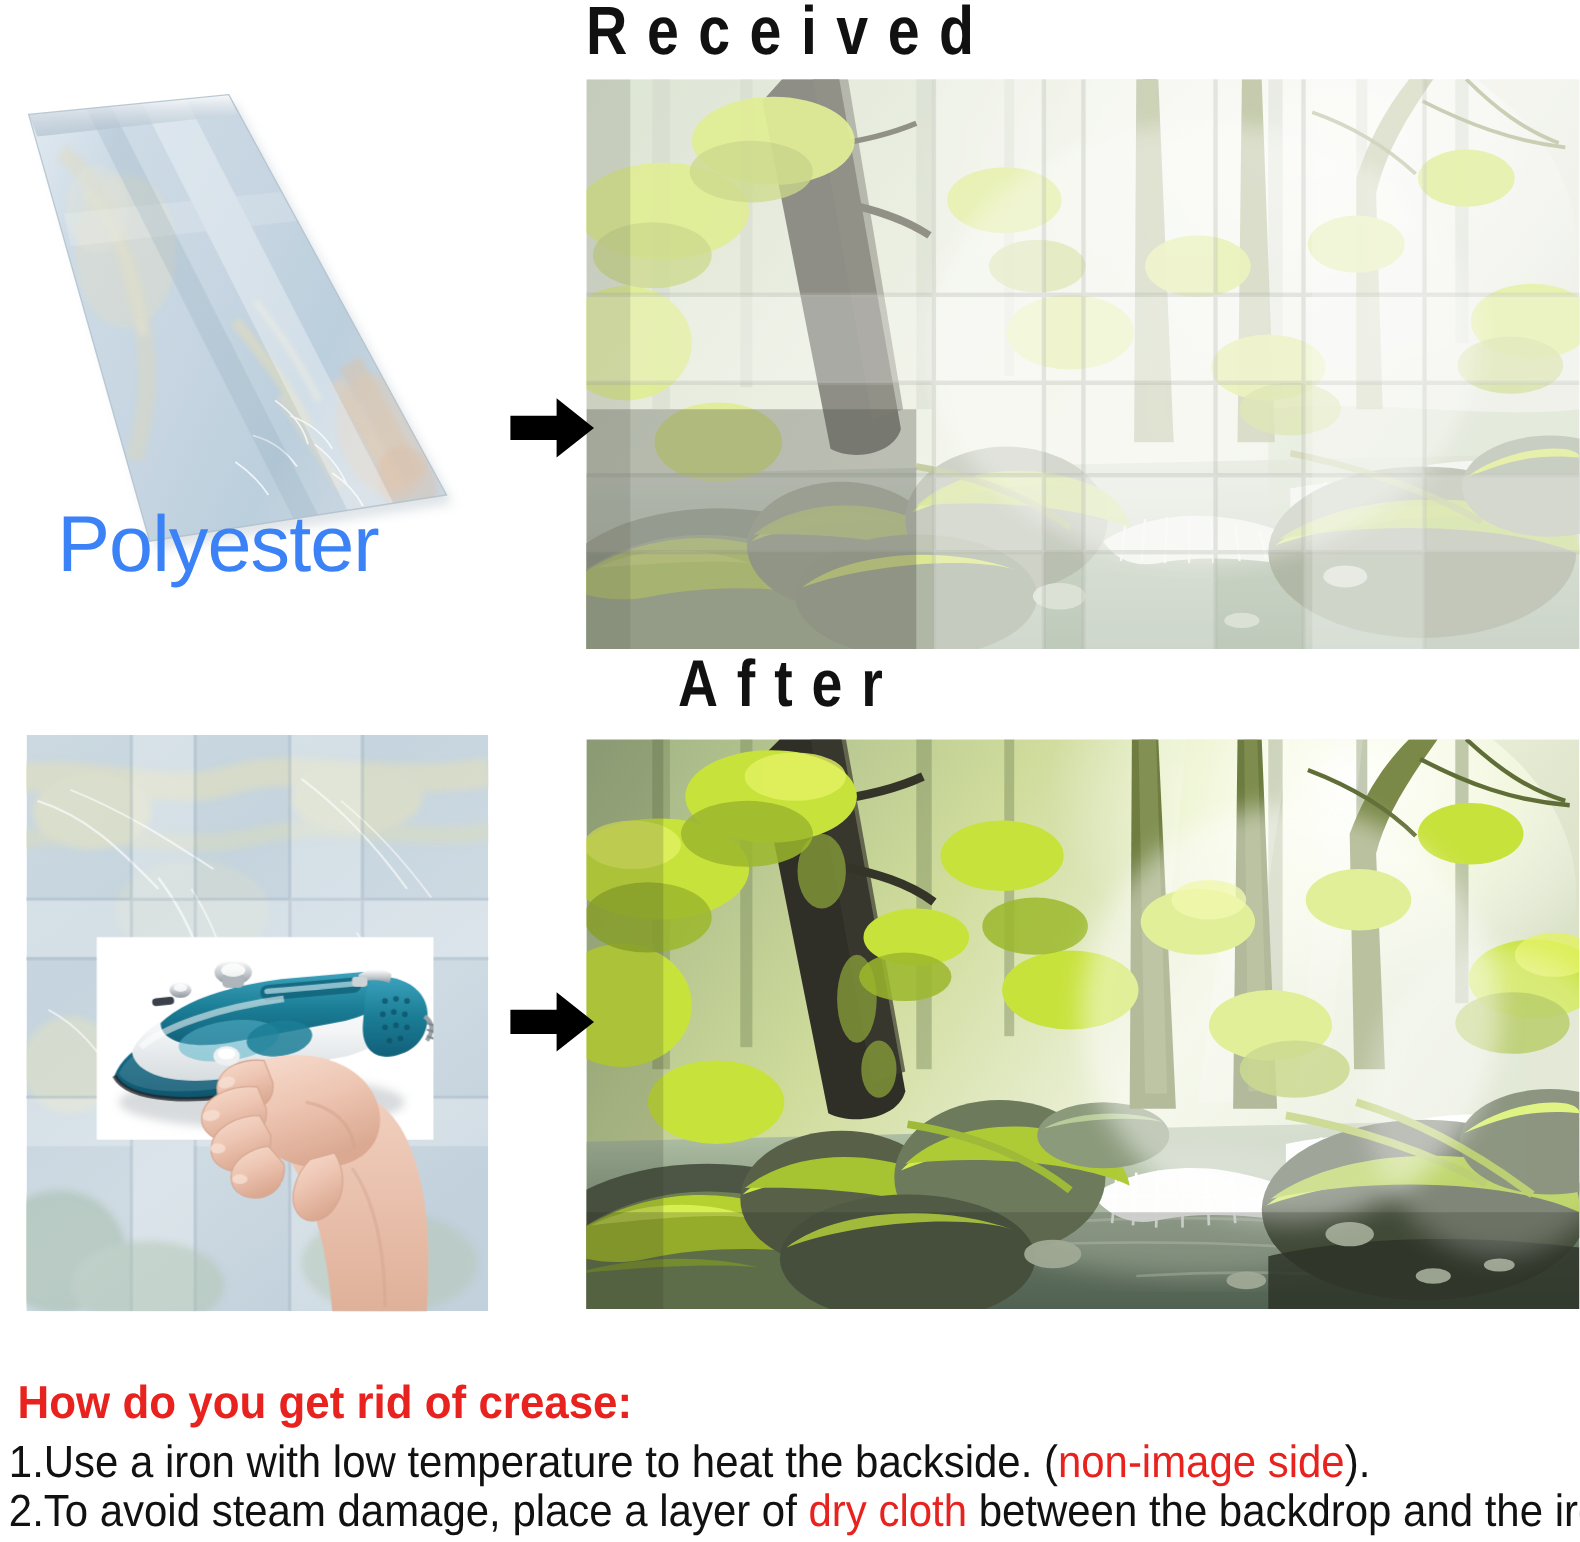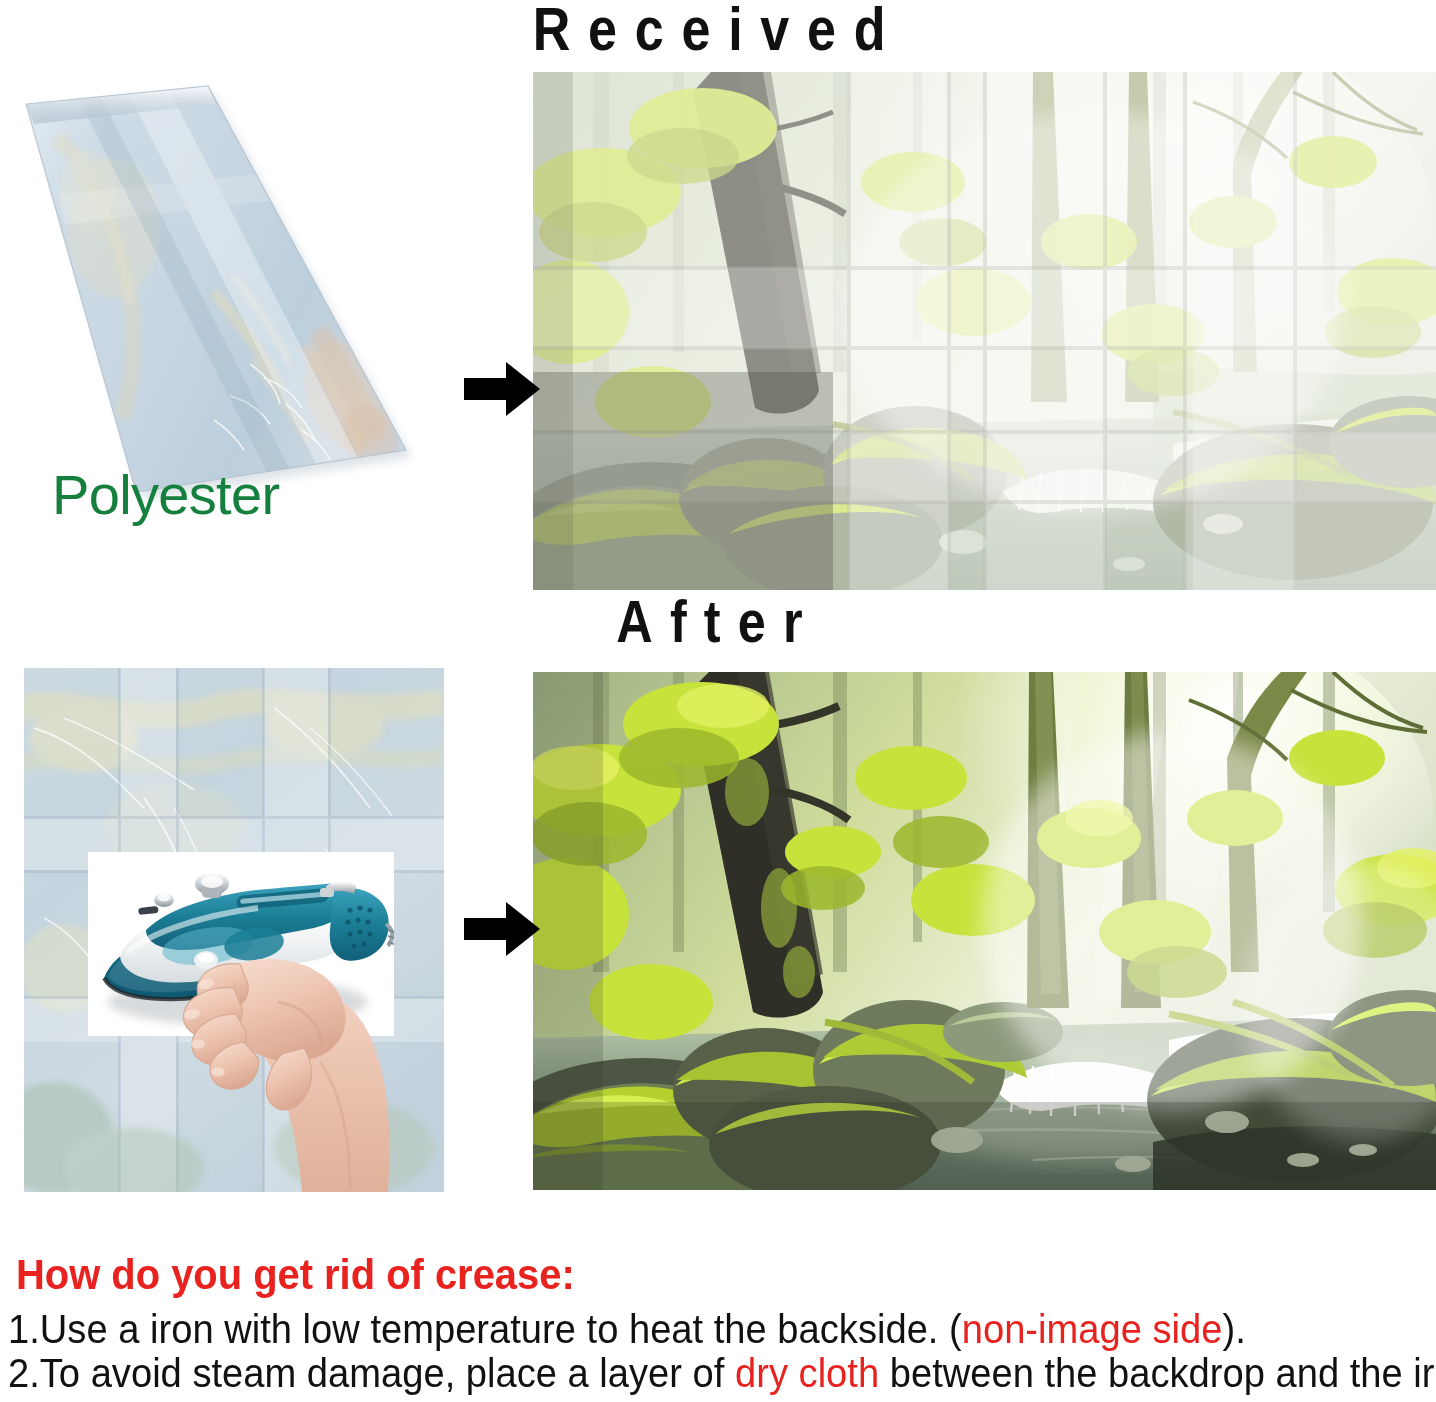--- a/index.html
+++ b/index.html
@@ -32,24 +32,24 @@
   #after-heading{
     left:0;top:592px;width:1436px;
     text-align:center;
     font-size:60px;
     line-height:60px;
   }
 
   
   #polyester-label{
     left:52px;top:455px;
-    font-size:56px;
+    font-size:72px;
     line-height:80px;
     font-weight:normal;
-    color:#15803d;
+    color:#3b82f6;
     letter-spacing:-0.012em;
     white-space:nowrap;
     z-index:40;
   }
 
   
   .arrow{z-index:30;}
 
   
   .photo{overflow:hidden;}

